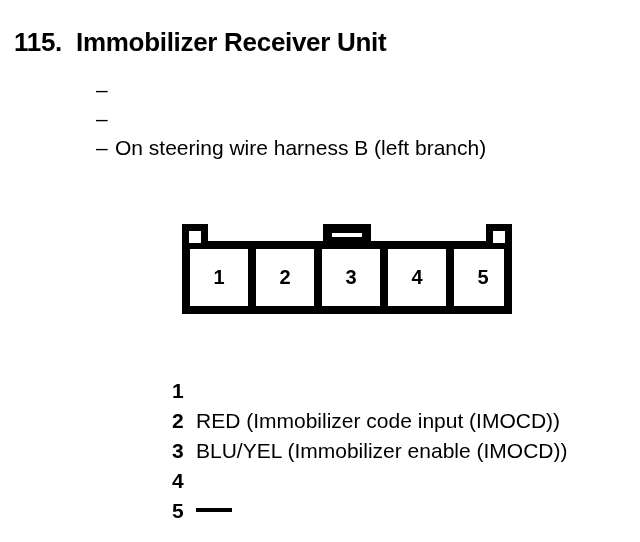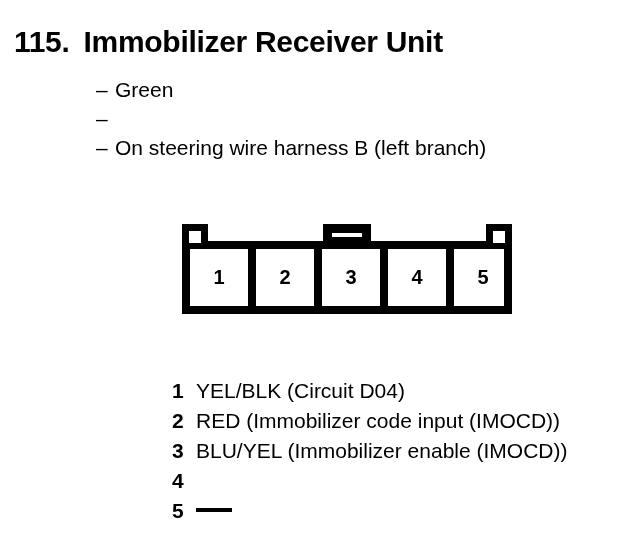--- a/index.html
+++ b/index.html
@@ -14,21 +14,21 @@
     font-family: "Liberation Sans", sans-serif;
     color: #000000;
     overflow: hidden;
   }
 
   
   .header-title {
     position: absolute;
     left: 14px;
     top: 24px;
-    font-size: 30px;
+    font-size: 26px;
     font-weight: bold;
     letter-spacing: -0.3px;
     white-space: nowrap;
     line-height: 36px;
   }
   .header-title .num {
     display: inline-block;
     margin-right: 14px;
   }
 
@@ -186,21 +186,20 @@
 </head>
 <body>
 
 <div class="header-title">
   <span class="num">115.</span><span>Immobilizer Receiver Unit</span>
 </div>
 
 <div class="bullets">
   <div class="bullet-row">
     <span class="bullet-dash">–</span>
-    <span class="bullet-text">Green</span>
   </div>
   <div class="bullet-row">
     <span class="bullet-dash">–</span>
   </div>
   <div class="bullet-row">
     <span class="bullet-dash">–</span>
     <span class="bullet-text">On steering wire harness B (left branch)</span>
   </div>
 </div>
 
@@ -229,21 +228,20 @@
   <div class="cavity-num" style="left:8px;">1</div>
   <div class="cavity-num" style="left:74px;">2</div>
   <div class="cavity-num" style="left:140px;">3</div>
   <div class="cavity-num" style="left:206px;">4</div>
   <div class="cavity-num" style="left:272px;">5</div>
 </div>
 
 <div class="legend">
   <div class="legend-row">
     <span class="legend-pin">1</span>
-    <span class="legend-desc">YEL/BLK (Circuit D04)</span>
   </div>
   <div class="legend-row">
     <span class="legend-pin">2</span>
     <span class="legend-desc">RED (Immobilizer code input (IMOCD))</span>
   </div>
   <div class="legend-row">
     <span class="legend-pin">3</span>
     <span class="legend-desc">BLU/YEL (Immobilizer enable (IMOCD))</span>
   </div>
   <div class="legend-row">

